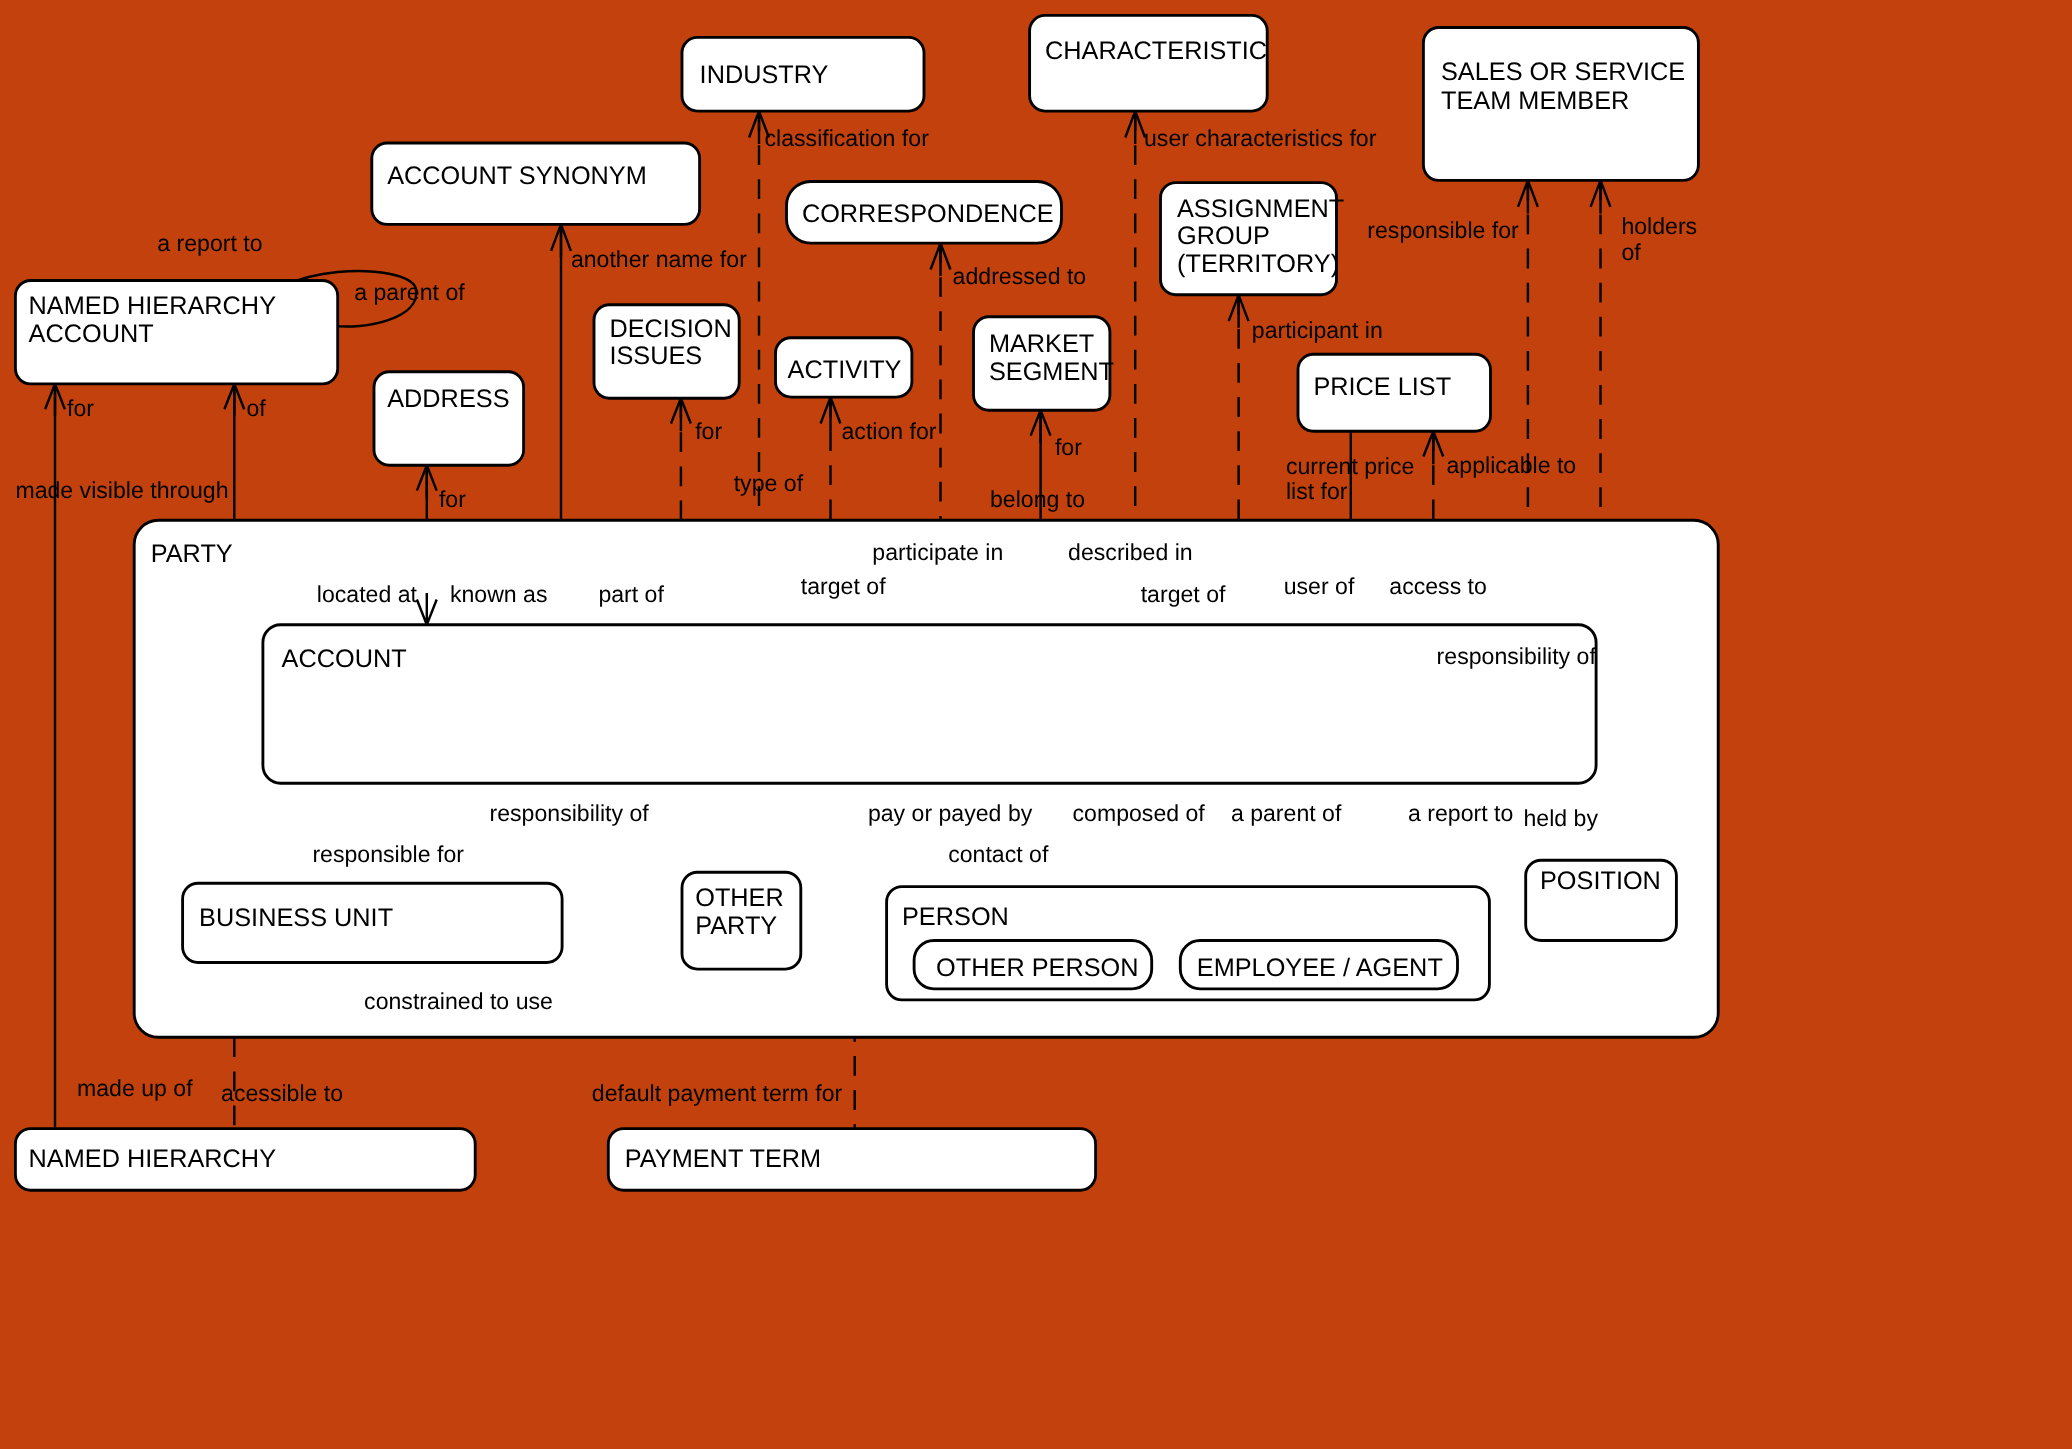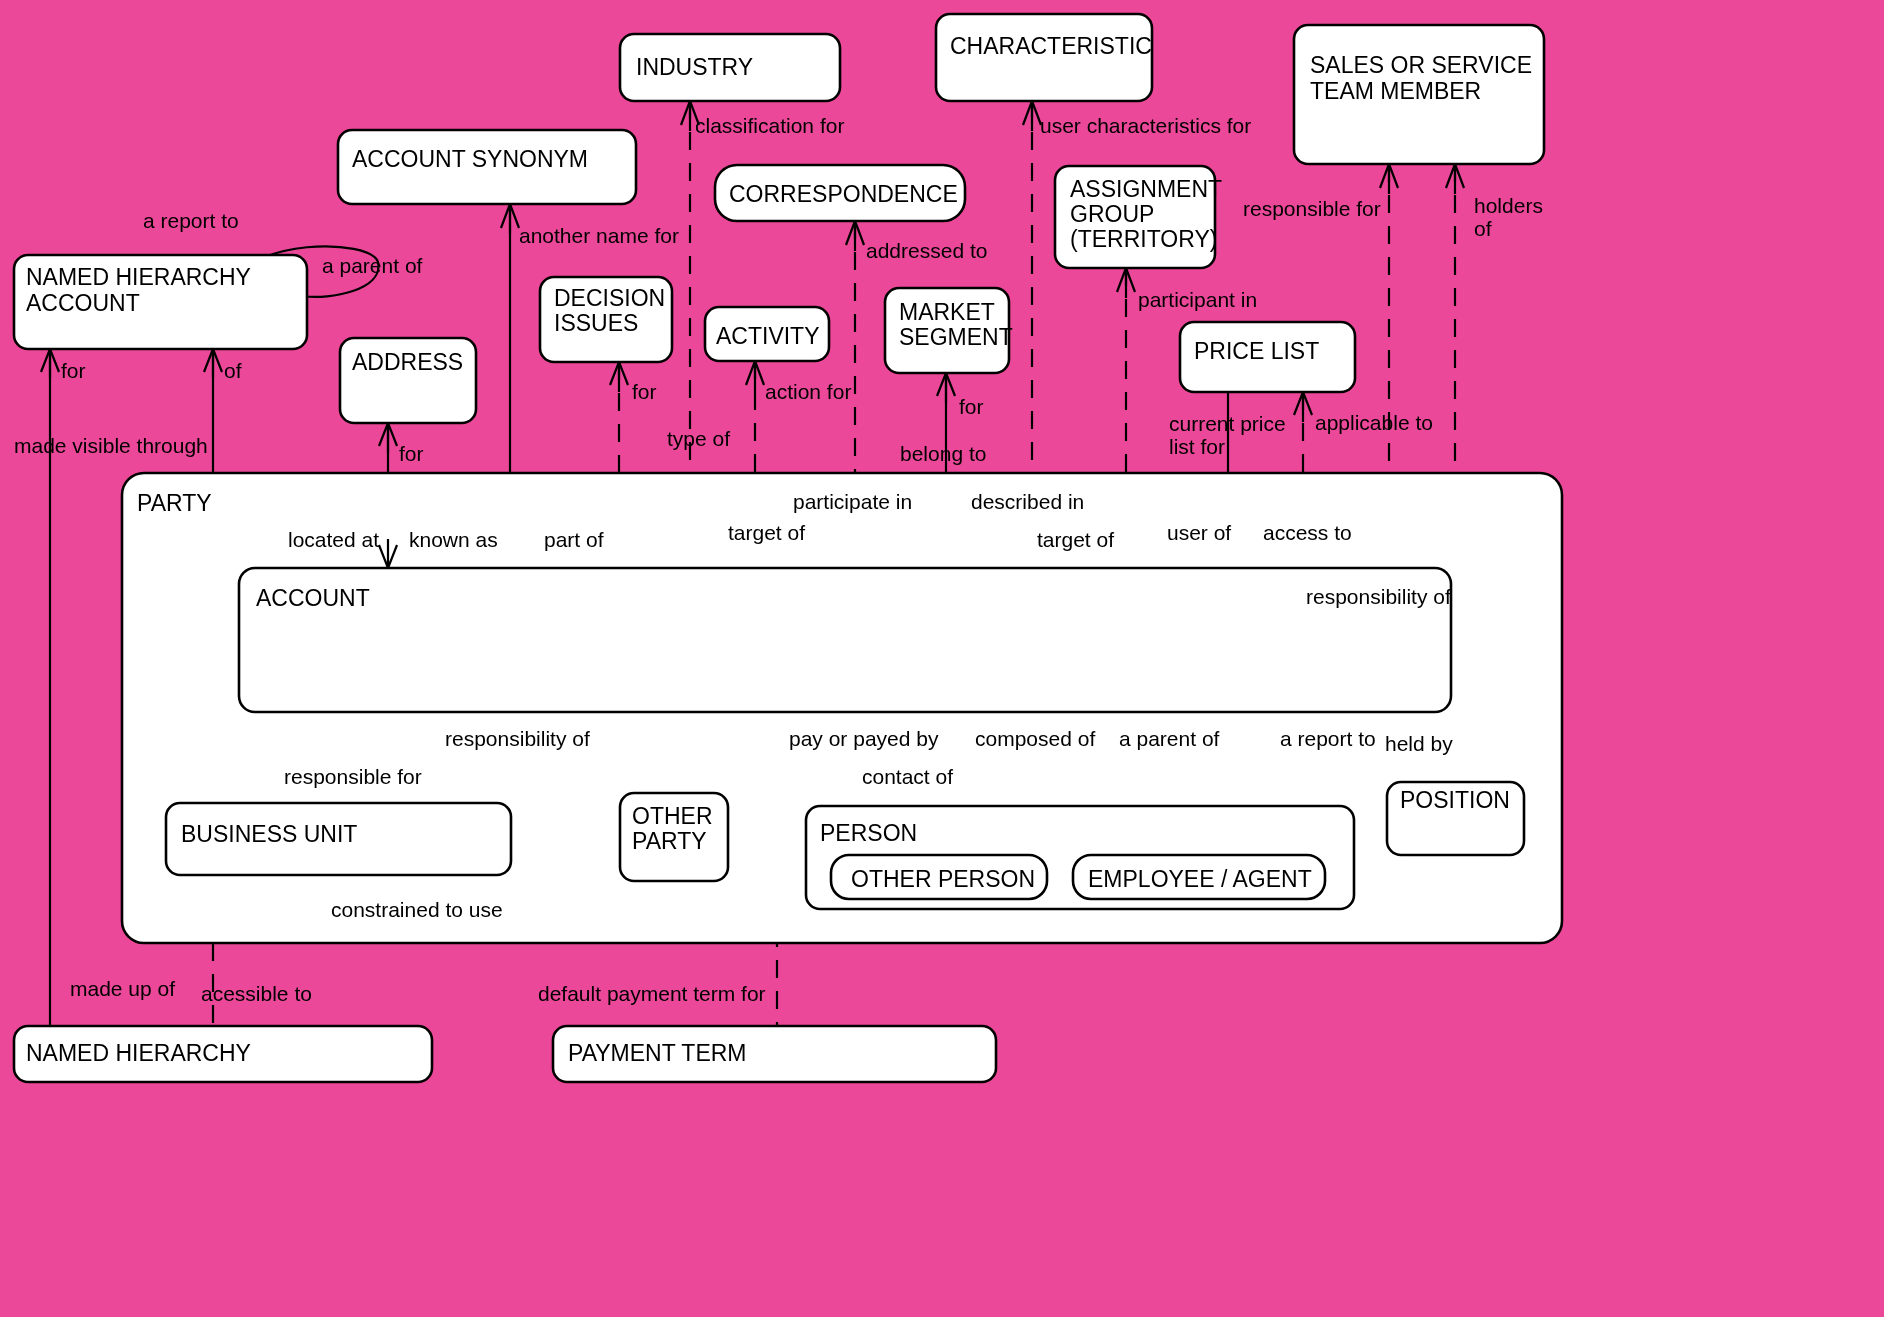--- a/index.html
+++ b/index.html
@@ -1,16 +1,16 @@
 <!DOCTYPE html>
 <html><head>
 <meta charset="utf-8">
 <style>
   html,body{margin:0;padding:0;background:#ffffff;}
-  #root{position:relative;width:1884px;height:1317px;background:#ec4899;
+  #root{position:relative;width:1884px;height:1317px;background:#c2410c;
         font-family:"Liberation Sans","DejaVu Sans",sans-serif;}
   svg{position:absolute;left:0;top:0;width:1884px;height:1317px;}
   .ent{fill:#ffffff;stroke:#000000;stroke-width:2.6;}
   .ent-sub{fill:#ffffff;stroke:#000000;stroke-width:2.6;}
   .ln{stroke:#000000;stroke-width:2.2;fill:none;}
   .ln-d{stroke:#000000;stroke-width:2.2;fill:none;stroke-dasharray:18 13;}
   .foot{stroke:#000000;stroke-width:2.2;fill:none;}
   .etext{font-family:"Liberation Sans","DejaVu Sans",sans-serif;font-size:23px;fill:#000;}
   .ltext{font-family:"Liberation Sans","DejaVu Sans",sans-serif;font-size:21px;fill:#000;}
 </style>

